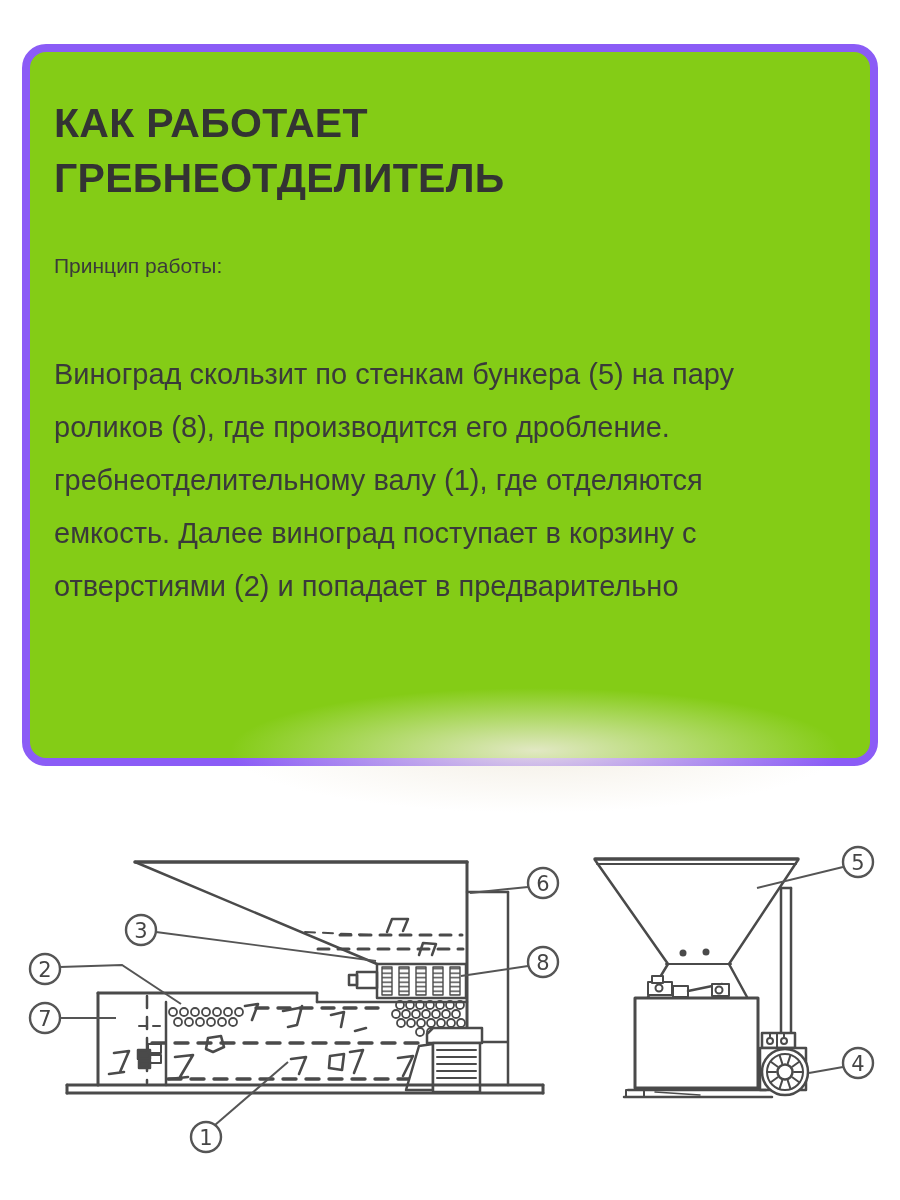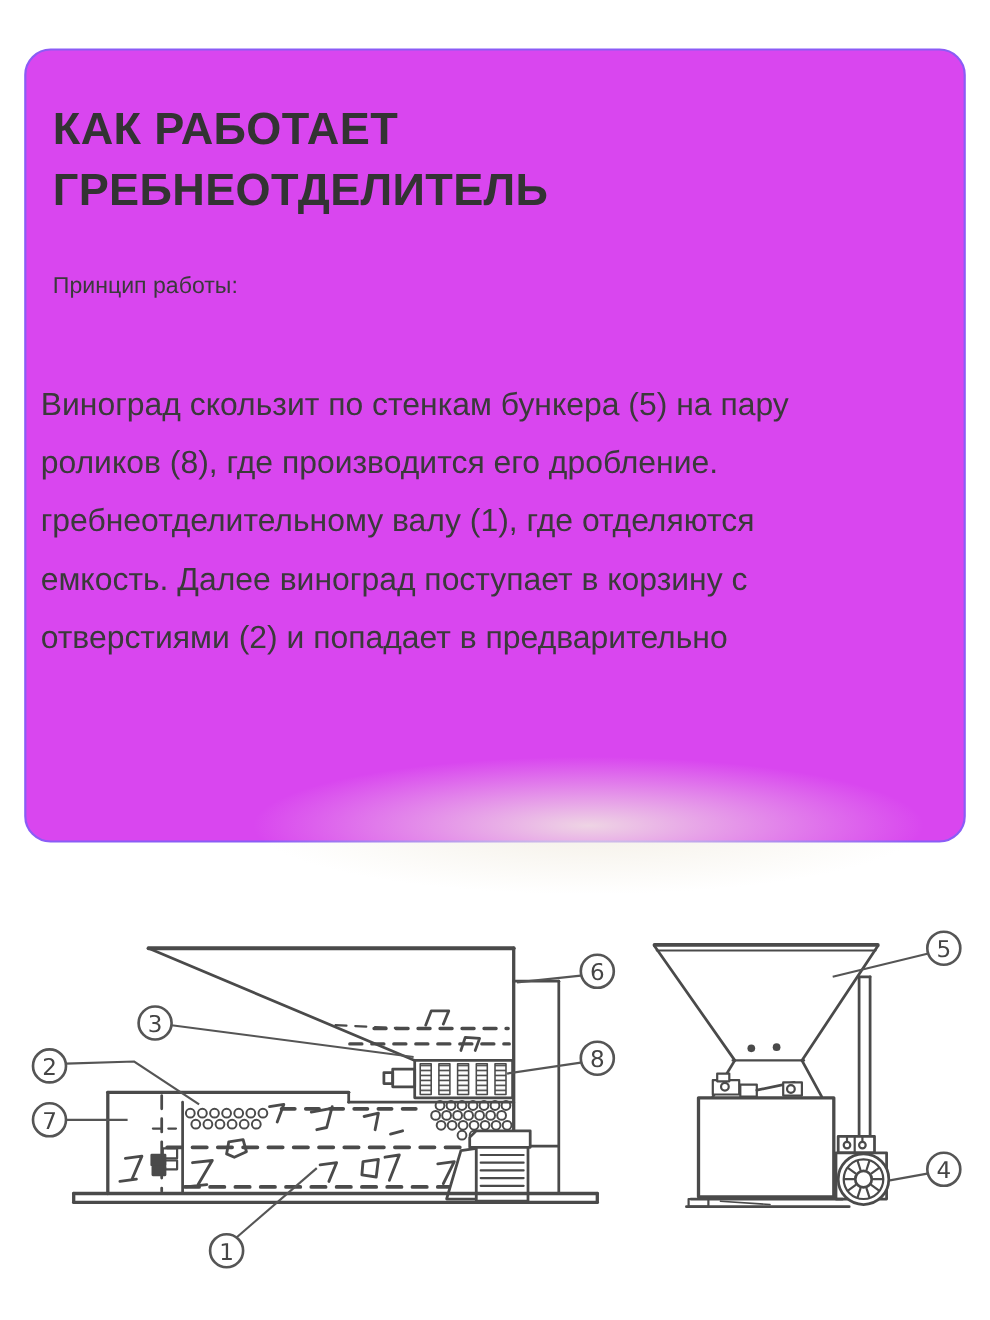--- a/index.html
+++ b/index.html
@@ -3,35 +3,35 @@
 <meta charset="utf-8">
 <style>
   html,body{margin:0;padding:0;}
   body{
     width:900px;height:1200px;position:relative;overflow:hidden;
     background:#ffffff;
     font-family:"Liberation Sans", sans-serif;
   }
   .card{
     position:absolute;left:22px;top:44px;width:856px;height:722px;
-    box-sizing:border-box;border:2px solid #8b5cf6;border-radius:24px;
-    background:#d946ef;
+    box-sizing:border-box;border:8px solid #8b5cf6;border-radius:24px;
+    background:#84cc16;
   }
   .title{
     position:absolute;left:24px;top:44px;
     font-size:41px;font-weight:bold;color:#333333;line-height:55px;
     letter-spacing:0.3px;
   }
   .title span{display:block;}
   .subtitle{
     position:absolute;left:24px;top:202px;
     font-size:21px;color:#3a3a3a;
   }
   .bodytext{
-    position:absolute;left:13px;top:296px;width:800px;
+    position:absolute;left:24px;top:296px;width:800px;
     font-size:29px;color:#3a3a3a;line-height:53px;
   }
   .tint{
     position:absolute;left:230px;top:688px;width:610px;height:125px;
     background:radial-gradient(closest-side, rgba(242,237,226,0.85), rgba(242,237,226,0));
     pointer-events:none;
   }
   .diagram{
     position:absolute;left:0;top:800px;width:900px;height:400px;
   }

